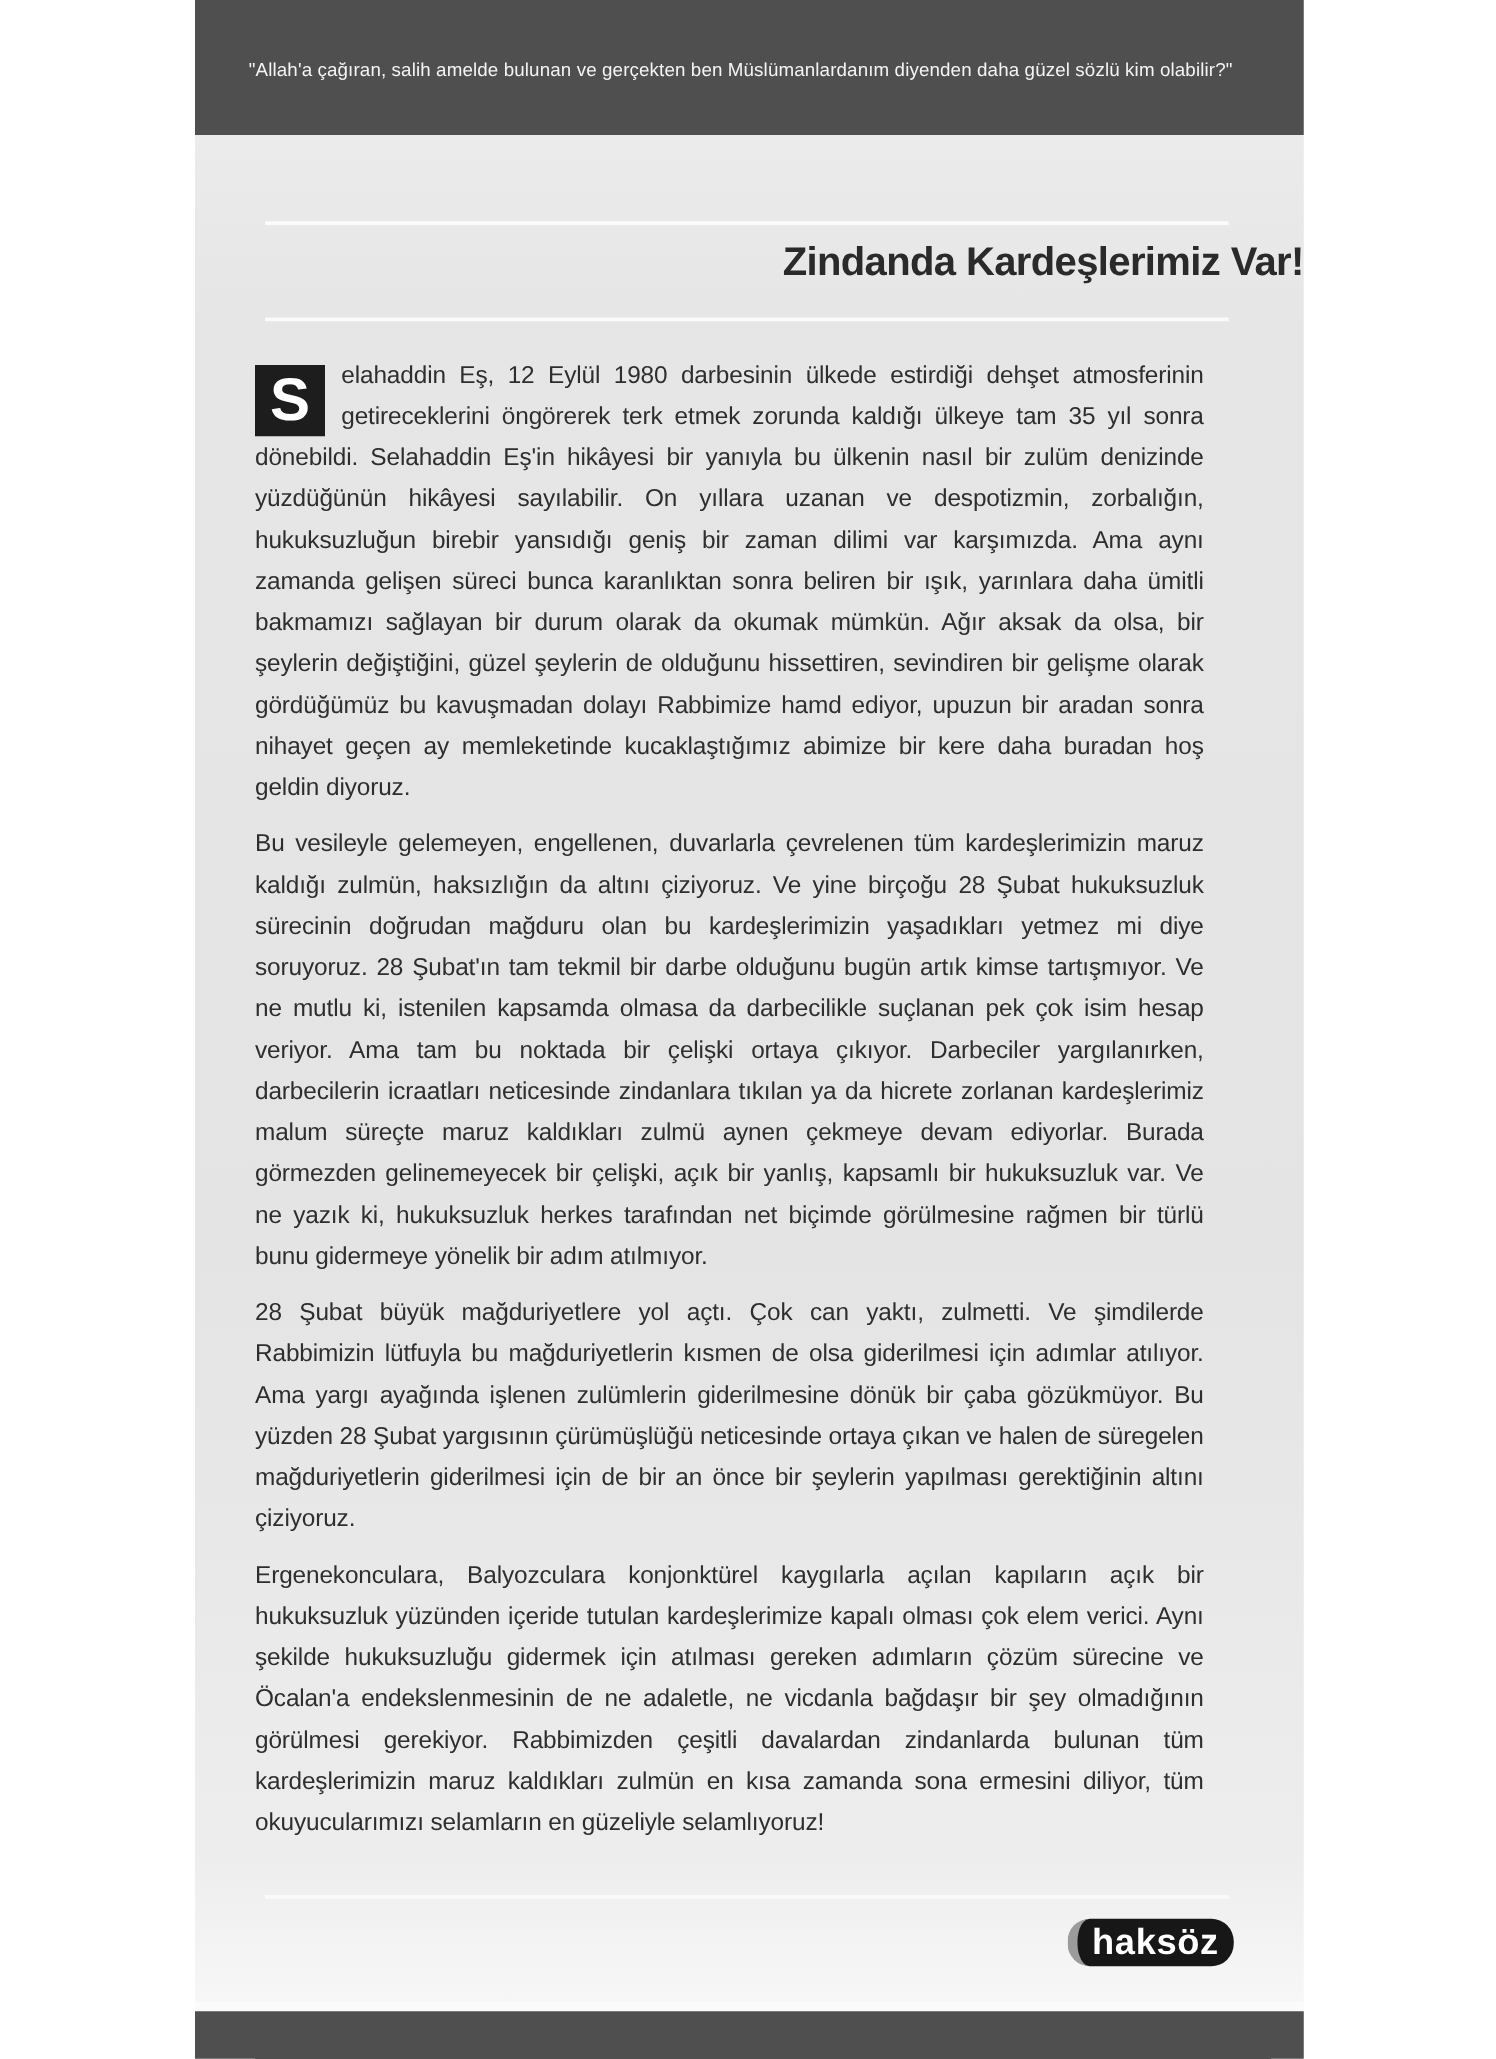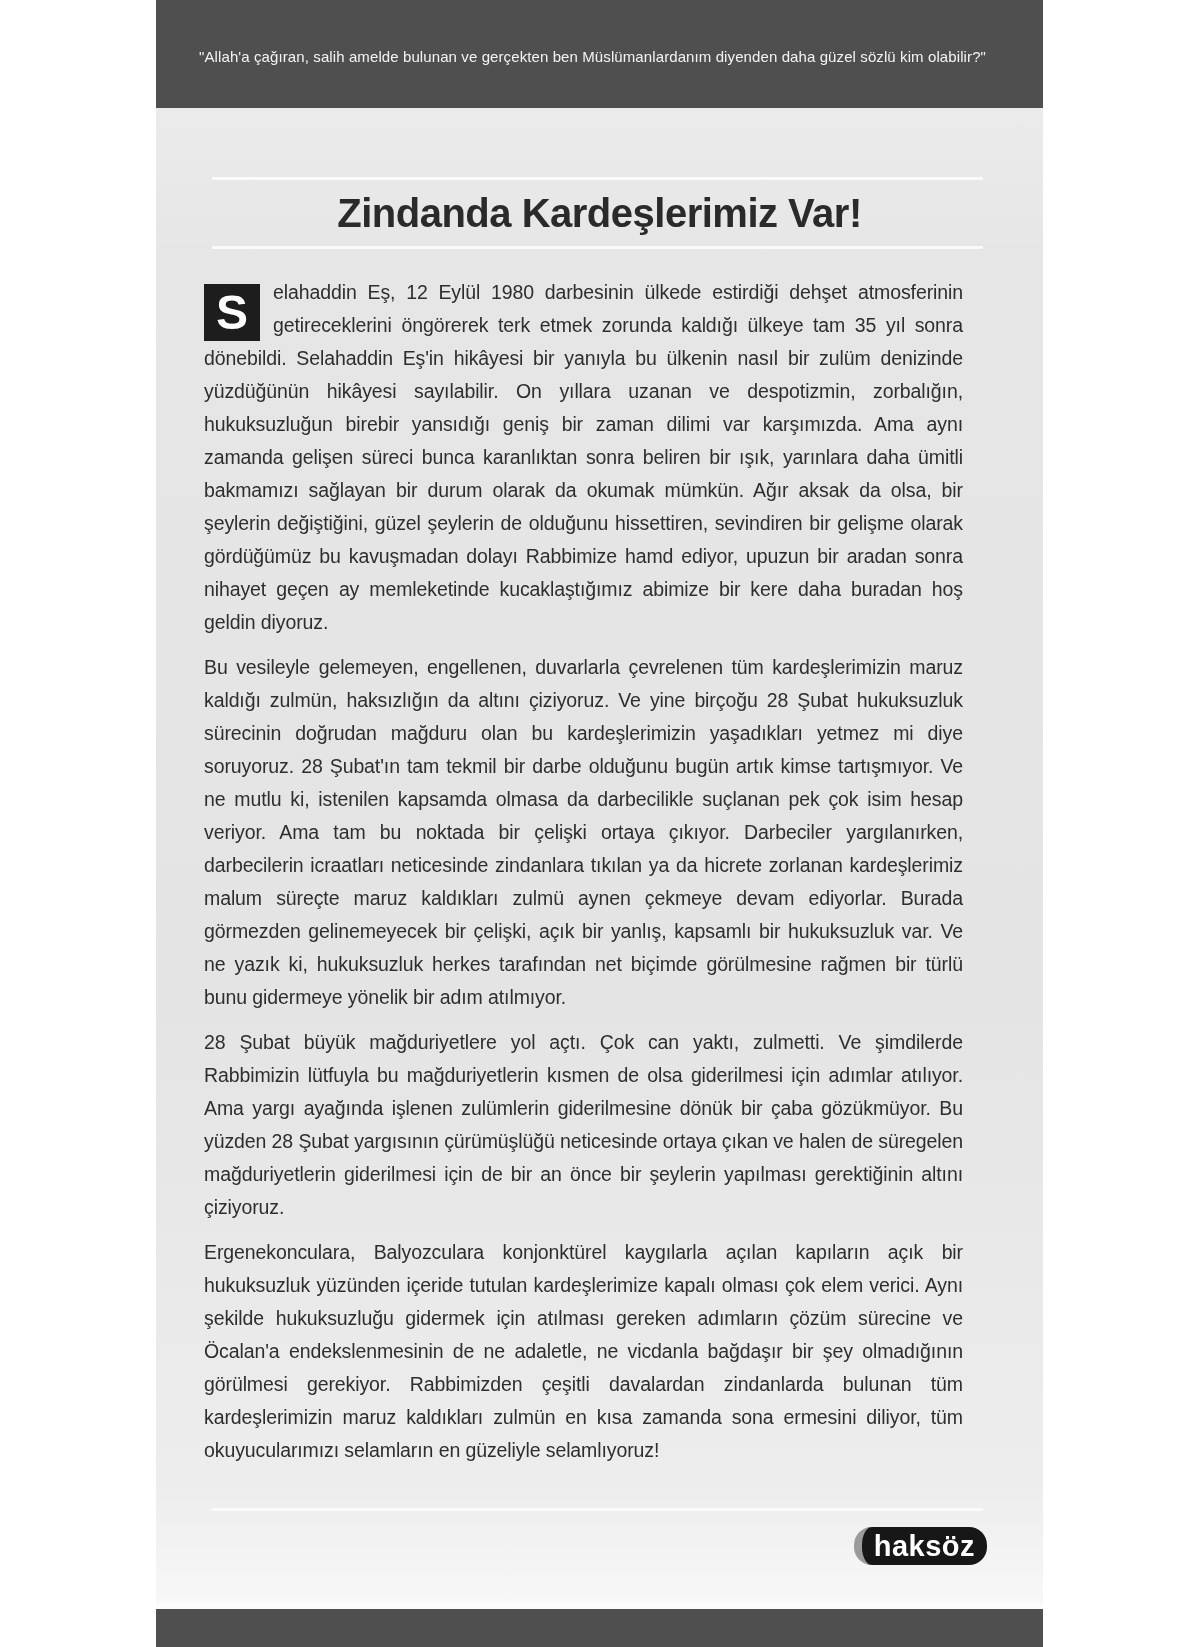--- a/index.html
+++ b/index.html
@@ -36,26 +36,26 @@
   }
   .rule {
     height: 3px;
     background: #fafafa;
     margin-left: 56px;
     margin-right: 60px;
   }
   .rule-top { margin-top: 69px; }
   .rule-bottom-title { }
   .article-title {
-    text-align: center;
-    font-size: 40px;
+    text-align: right;
+    font-size: 32px;
     font-weight: bold;
     color: #2a2a2a;
     letter-spacing: -0.5px;
-    padding: 11px 0 10px 0;
+    padding: 11px 0 26px 0;
   }
   .article {
     padding: 27px 80px 0 48px;
     color: #2e2e2e;
     font-size: 19.5px;
     line-height: 33px;
     text-align: justify;
     letter-spacing: -0.1px;
   }
   .para { margin-bottom: 12px; }

